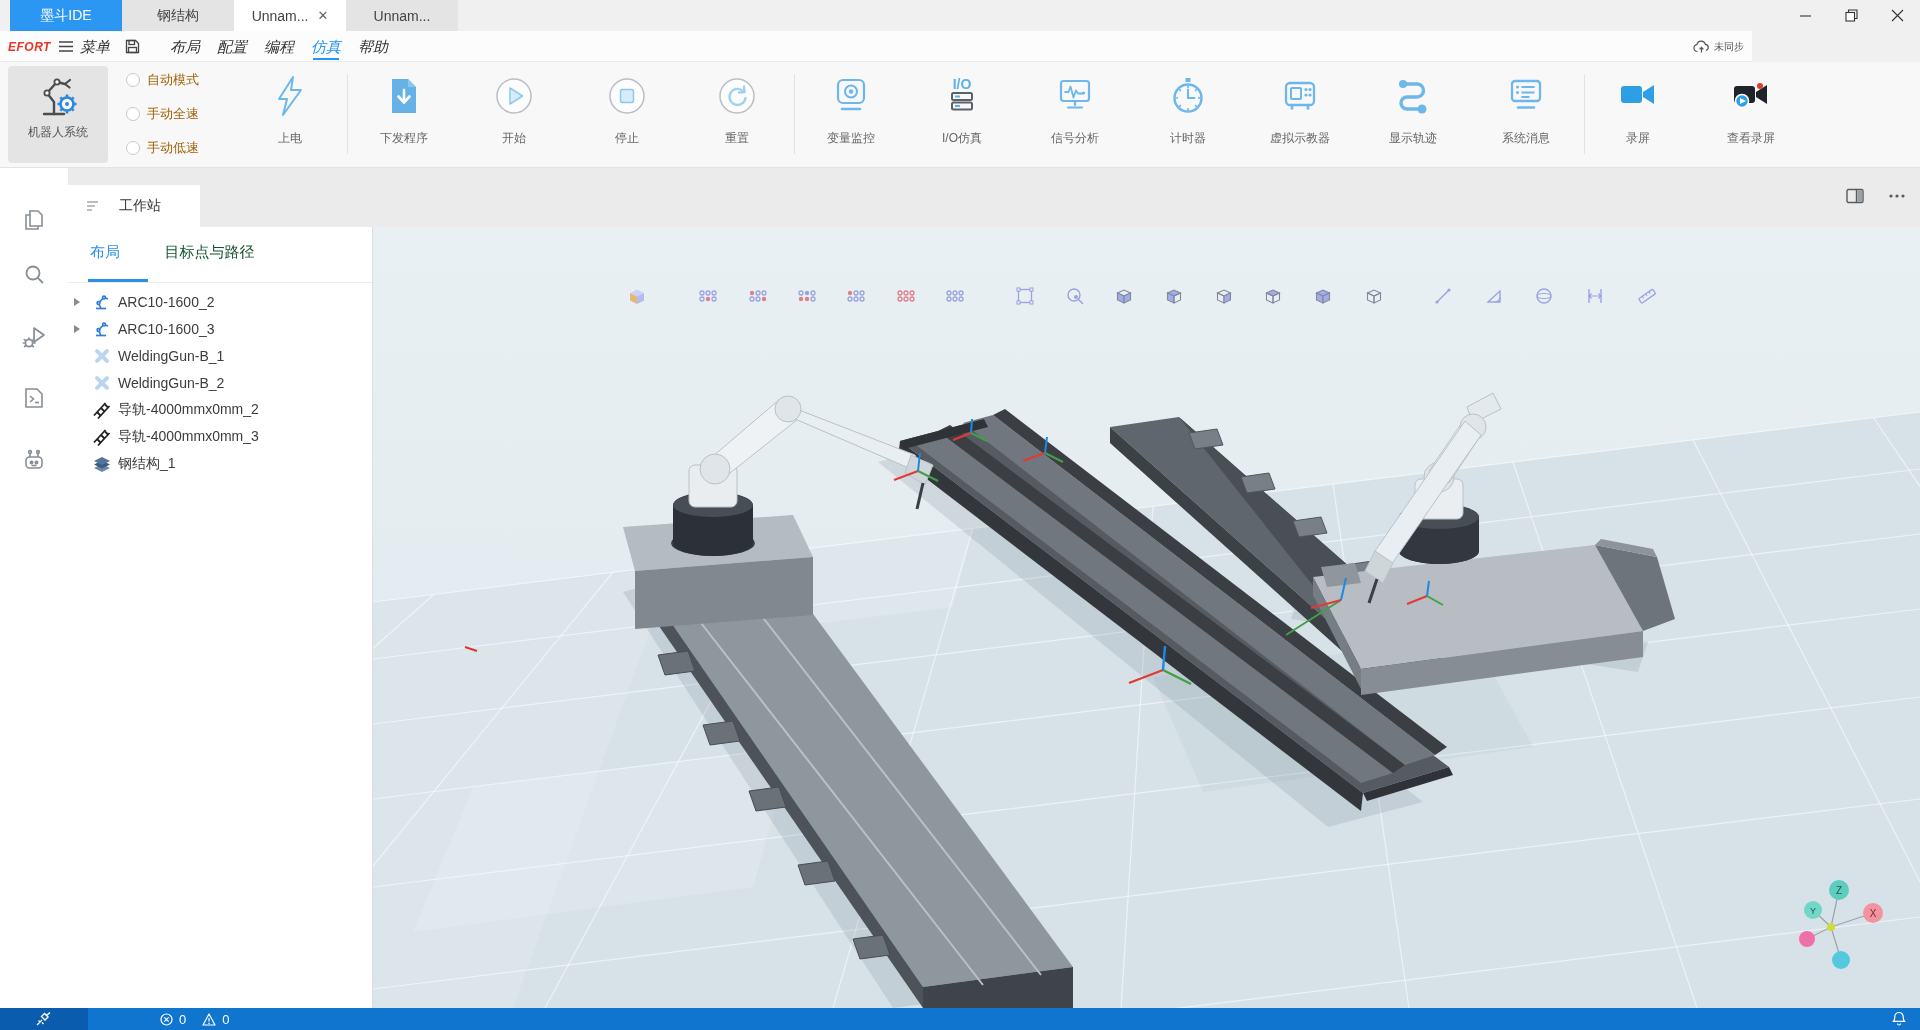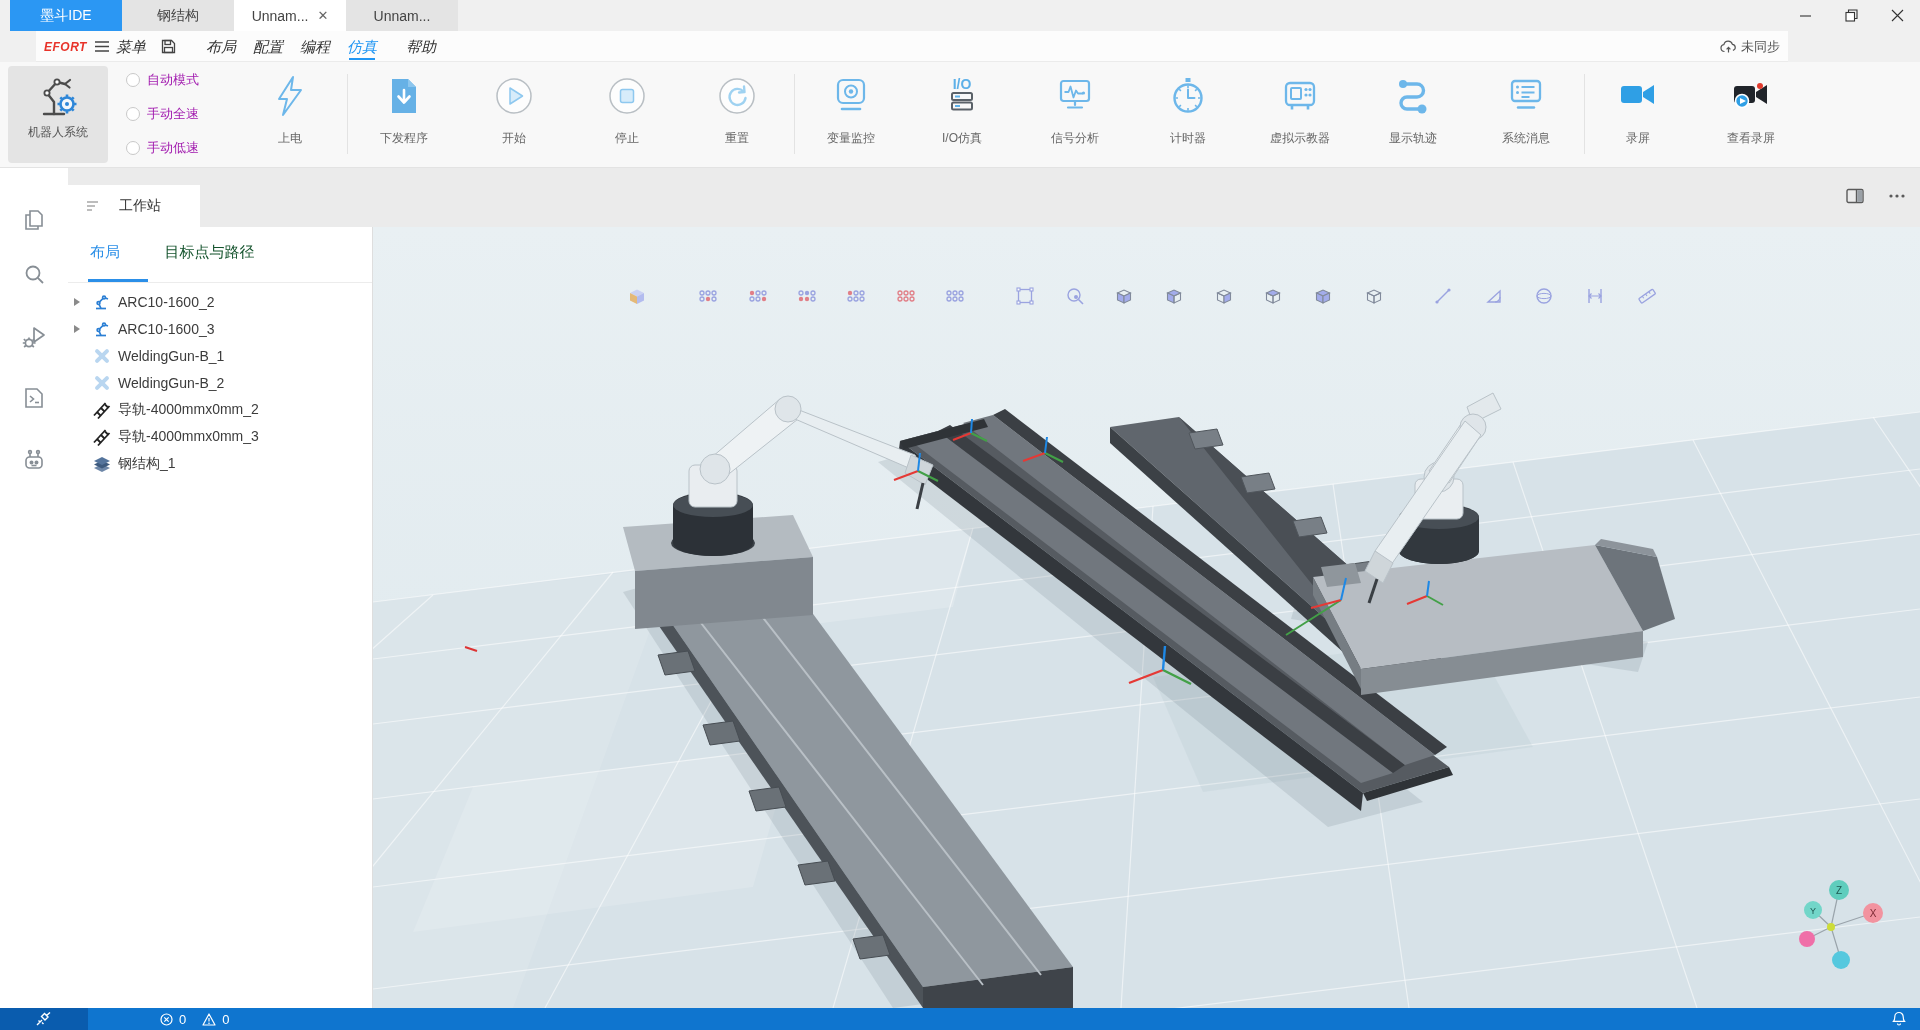--- a/index.html
+++ b/index.html
@@ -13,40 +13,40 @@
          font-size:14px; color:#444; gap:9px; cursor:default; }
   .tab.ide { background:#2b97f3; color:#fff; margin-left:10px; }
   .tab.gray { background:#e4e4e4; }
   .tab.activeDoc { background:#ffffff; }
   .tab .x { font-size:13px; color:#666; line-height:1; }
   .wincontrols { position:absolute; right:0; top:0; height:31px; display:flex; }
   .winbtn { width:46px; height:31px; display:flex; align-items:center; justify-content:center; }
 
   
   .menubar { position:absolute; left:0; top:31px; width:1752px; height:31px; background:#fcfcfc;
-             border-bottom:1px solid #ebebeb;margin-left:36px; }
+             border-bottom:1px solid #ebebeb; }
   .menubar .logo { position:absolute; left:8px; top:9px; font-size:12px; font-weight:bold; font-style:italic;
                    color:#e8332a; letter-spacing:.5px; }
   .mitem { position:absolute; top:0; height:31px; line-height:31px; font-size:15px; color:#333; cursor:default;font-style:italic; }
   .mitem.active { color:#2196f3; }
   .mitem.active::after { content:""; position:absolute; left:2px; right:2px; bottom:2px; height:2px; background:#2196f3; }
   .sync { position:absolute; right:8px; top:0; height:31px; display:flex; align-items:center; gap:4px;
-          font-size:13px; color:#555; }
+          font-size:10px; color:#555; }
 
   
   .toolbar { position:absolute; left:0; top:62px; width:1920px; height:106px; background:#f8f8f8;
              border-bottom:1px solid #e3e3e3; }
   .robot-system { position:absolute; left:8px; top:4px; width:100px; height:97px; background:#e4e4e4;
                   border-radius:4px; display:flex; flex-direction:column; align-items:center; justify-content:flex-start;
                   padding-top:6px; cursor:pointer; }
   .robot-system .lbl { font-size:12px; color:#555; margin-top:4px; }
   .modes { position:absolute; left:126px; top:8px; }
   .mode { display:flex; align-items:center; gap:7px; height:20px; margin-bottom:14px; }
   .mode .radio { width:14px; height:14px; border:1px solid #c9c9c9; border-radius:50%; background:#fff; }
-  .mode .mlbl { font-size:13px; color:#a21caf;text-align:right; }
+  .mode .mlbl { font-size:13px; color:#a16207;text-align:right; }
   .tbtn { position:absolute; top:10px; width:90px; text-align:center; cursor:pointer; }
   .tbtn .ic { height:48px; display:flex; align-items:center; justify-content:center; }
   .tbtn .lbl { font-size:12px; color:#666; margin-top:10px; }
   .tdiv { position:absolute; top:12px; width:1px; height:80px; background:#e3e3e3; }
 
   
   .rail { position:absolute; left:0; top:168px; width:68px; bottom:22px; background:#fff; }
   .rail .ric { position:absolute; left:21px; width:26px; height:26px; cursor:pointer; }
 
   
@@ -131,21 +131,21 @@
     <span class="mitem" style="left:80px">菜单</span>
     <svg style="position:absolute;left:125px;top:8px" width="15" height="15" viewBox="0 0 15 15">
         <path d="M1.5 1.5 h9 l3 3 v9 h-12 z" fill="none" stroke="#444" stroke-width="1.3"></path>
         <rect x="4" y="1.5" width="5.5" height="4" fill="none" stroke="#444" stroke-width="1.3"></rect>
         <rect x="3.5" y="8.5" width="8" height="5" fill="none" stroke="#444" stroke-width="1.3"></rect>
       </svg>
     <span class="mitem" style="left:170px">布局</span>
     <span class="mitem" style="left:217px">配置</span>
     <span class="mitem" style="left:264px">编程</span>
     <span class="mitem active" style="left:311px">仿真</span>
-    <span class="mitem" style="left:370px">帮助</span>
+    <span class="mitem" style="left:358px">帮助</span>
     <div class="sync">
       <svg width="17" height="14" viewBox="0 0 17 14">
           <path d="M4.5 11.5 a3.5 3.5 0 0 1 -.6-6.95 A4.4 4.4 0 0 1 12.4 4.3 a3.1 3.1 0 0 1 .5 6.1" fill="none" stroke="#555" stroke-width="1.2"></path>
           <path d="M8.5 12.5 V7.5 M6.6 9.3 L8.5 7.3 l1.9 2" fill="none" stroke="#555" stroke-width="1.2"></path>
         </svg>
       <span>未同步</span>
     </div>
   </div>
 
   <div class="toolbar">

